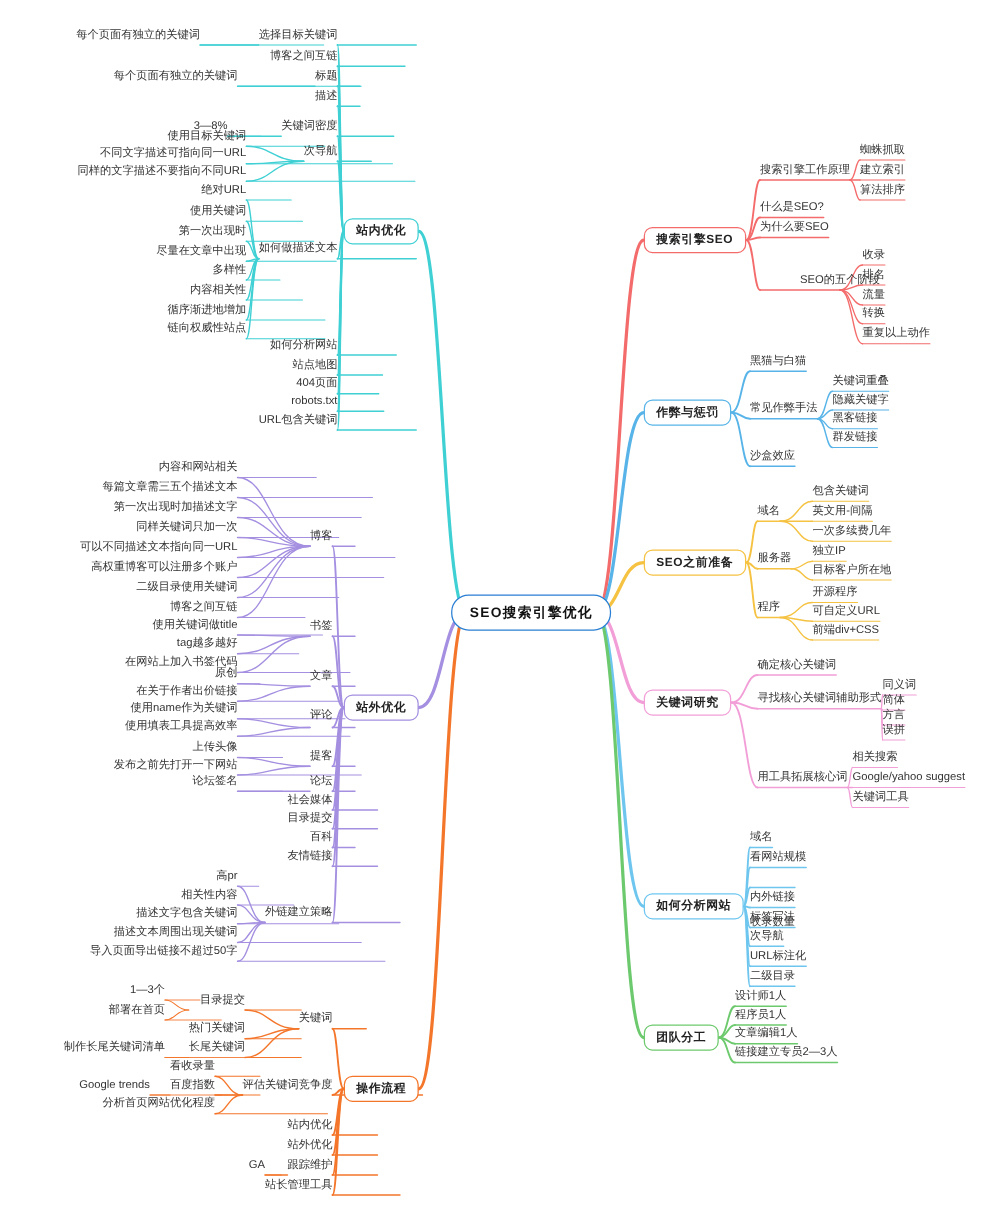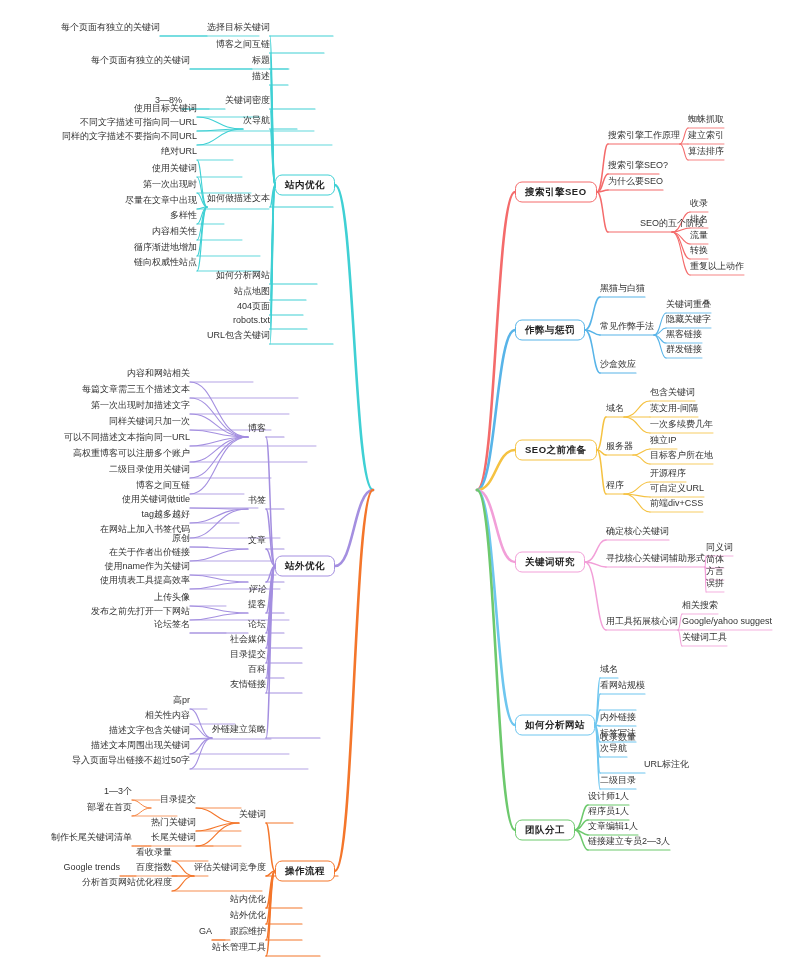--- a/index.html
+++ b/index.html
@@ -346,21 +346,21 @@
       <div class="node l" style="left: 190px; top: 453px; color: rgb(51, 51, 51);">高权重博客可以注册多个账户</div>
       <div class="node l" style="left: 190px; top: 469px; color: rgb(51, 51, 51);">二级目录使用关键词</div>
       <div class="node l" style="left: 190px; top: 485px; color: rgb(51, 51, 51);">博客之间互链</div>
       <div class="node l" style="left: 266px; top: 500px; color: rgb(51, 51, 51);">书签</div>
       <div class="node l" style="left: 190px; top: 499px; color: rgb(51, 51, 51);">使用关键词做title</div>
       <div class="node l" style="left: 190px; top: 514px; color: rgb(51, 51, 51);">tag越多越好</div>
       <div class="node l" style="left: 190px; top: 529px; color: rgb(51, 51, 51);">在网站上加入书签代码</div>
       <div class="node l" style="left: 266px; top: 540px; color: rgb(51, 51, 51);">文章</div>
       <div class="node l" style="left: 190px; top: 538px; color: rgb(51, 51, 51);">原创</div>
       <div class="node l" style="left: 190px; top: 552px; color: rgb(51, 51, 51);">在关于作者出价链接</div>
-      <div class="node l" style="left: 266px; top: 589px; color: rgb(51, 51, 51); font-style: italic;">评论</div>
+      <div class="node l" style="left: 266px; top: 571px; color: rgb(51, 51, 51);">评论</div>
       <div class="node l" style="left: 190px; top: 566px; color: rgb(51, 51, 51);">使用name作为关键词</div>
       <div class="node l" style="left: 190px; top: 580px; color: rgb(51, 51, 51);">使用填表工具提高效率</div>
       <div class="node l" style="left: 266px; top: 604px; color: rgb(51, 51, 51);">提客</div>
       <div class="node l" style="left: 190px; top: 597px; color: rgb(51, 51, 51);">上传头像</div>
       <div class="node l" style="left: 190px; top: 611px; color: rgb(51, 51, 51);">发布之前先打开一下网站</div>
       <div class="node l" style="left: 266px; top: 624px; color: rgb(51, 51, 51);">论坛</div>
       <div class="node l" style="left: 190px; top: 624px; color: rgb(51, 51, 51);">论坛签名</div>
       <div class="node l" style="left: 266px; top: 639px; color: rgb(51, 51, 51);">社会媒体</div>
       <div class="node l" style="left: 266px; top: 654px; color: rgb(51, 51, 51);">目录提交</div>
       <div class="node l" style="left: 266px; top: 669px; color: rgb(51, 51, 51);">百科</div>
@@ -387,21 +387,21 @@
       <div class="node l" style="left: 266px; top: 899px; color: rgb(51, 51, 51);">站内优化</div>
       <div class="node l" style="left: 266px; top: 915px; color: rgb(51, 51, 51);">站外优化</div>
       <div class="node l" style="left: 266px; top: 931px; color: rgb(51, 51, 51);">跟踪维护</div>
       <div class="node l" style="left: 212px; top: 931px; color: rgb(51, 51, 51);">GA</div>
       <div class="node l" style="left: 266px; top: 947px; color: rgb(51, 51, 51);">站长管理工具</div>
       <div class="branch r" style="left: 515px; top: 192px; border: 1.2px solid rgb(244, 107, 107);">搜索引擎SEO</div>
       <div class="node r" style="left: 608px; top: 135px; color: rgb(51, 51, 51);">搜索引擎工作原理</div>
       <div class="node r" style="left: 688px; top: 119px; color: rgb(51, 51, 51);">蜘蛛抓取</div>
       <div class="node r" style="left: 688px; top: 135px; color: rgb(51, 51, 51);">建立索引</div>
       <div class="node r" style="left: 688px; top: 151px; color: rgb(51, 51, 51);">算法排序</div>
-      <div class="node r" style="left: 608px; top: 165px; color: rgb(51, 51, 51);">搜索引擎SEO?</div>
+      <div class="node r" style="left: 608px; top: 165px; color: rgb(51, 51, 51);">什么是SEO?</div>
       <div class="node r" style="left: 608px; top: 181px; color: rgb(51, 51, 51);">为什么要SEO</div>
       <div class="node r" style="left: 640px; top: 223px; color: rgb(51, 51, 51);">SEO的五个阶段</div>
       <div class="node r" style="left: 690px; top: 203px; color: rgb(51, 51, 51);">收录</div>
       <div class="node r" style="left: 690px; top: 219px; color: rgb(51, 51, 51);">排名</div>
       <div class="node r" style="left: 690px; top: 235px; color: rgb(51, 51, 51);">流量</div>
       <div class="node r" style="left: 690px; top: 250px; color: rgb(51, 51, 51);">转换</div>
       <div class="node r" style="left: 690px; top: 266px; color: rgb(51, 51, 51);">重复以上动作</div>
       <div class="branch r" style="left: 515px; top: 330px; border: 1.2px solid rgb(88, 180, 232);">作弊与惩罚</div>
       <div class="node r" style="left: 600px; top: 288px; color: rgb(51, 51, 51);">黑猫与白猫</div>
       <div class="node r" style="left: 600px; top: 326px; color: rgb(51, 51, 51);">常见作弊手法</div>
@@ -433,21 +433,22 @@
       <div class="node r" style="left: 682px; top: 605px; color: rgb(51, 51, 51);">相关搜索</div>
       <div class="node r" style="left: 682px; top: 621px; color: rgb(51, 51, 51);">Google/yahoo suggest</div>
       <div class="node r" style="left: 682px; top: 637px; color: rgb(51, 51, 51);">关键词工具</div>
       <div class="branch r" style="left: 515px; top: 725px; border: 1.2px solid rgb(110, 198, 239);">如何分析网站</div>
       <div class="node r" style="left: 600px; top: 669px; color: rgb(51, 51, 51);">域名</div>
       <div class="node r" style="left: 600px; top: 685px; color: rgb(51, 51, 51);">看网站规模</div>
       <div class="node r" style="left: 600px; top: 701px; color: rgb(51, 51, 51); margin-top: 36px;">收录数量</div>
       <div class="node r" style="left: 600px; top: 717px; color: rgb(51, 51, 51);">内外链接</div>
       <div class="node r" style="left: 600px; top: 733px; color: rgb(51, 51, 51);">标签写法</div>
       <div class="node r" style="left: 600px; top: 748px; color: rgb(51, 51, 51);">次导航</div>
-      <div class="node r" style="left: 600px; top: 764px; color: rgb(51, 51, 51); padding-left: 44px;">URL标注化</div>
+      <div class="node r" style="left: 600px; top: 764px; color: rgb(51, 51, 51);">URL标注化</div>
       <div class="node r" style="left: 600px; top: 780px; color: rgb(51, 51, 51);">二级目录</div>
       <div class="branch r" style="left: 515px; top: 830px; border: 1.2px solid rgb(109, 201, 109);">团队分工</div>
       <div class="node r" style="left: 588px; top: 796px; color: rgb(51, 51, 51);">设计师1人</div>
       <div class="node r" style="left: 588px; top: 811px; color: rgb(51, 51, 51);">程序员1人</div>
       <div class="node r" style="left: 588px; top: 826px; color: rgb(51, 51, 51);">文章编辑1人</div>
       <div class="node r" style="left: 588px; top: 841px; color: rgb(51, 51, 51);">链接建立专员2—3人</div>
     </div>
+  <div class="root" id="root-node" style="left: 425px; top: 490px; border-color: rgb(42, 127, 212);">SEO搜索引擎优化</div>
 </div>
 
 </body></html>

